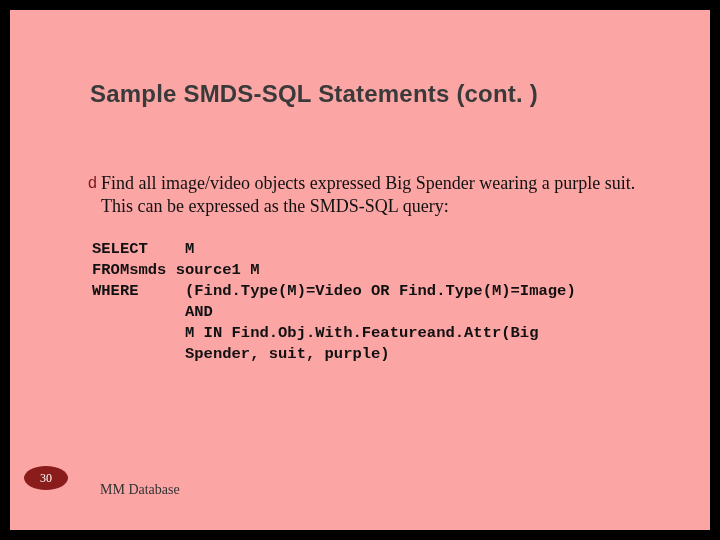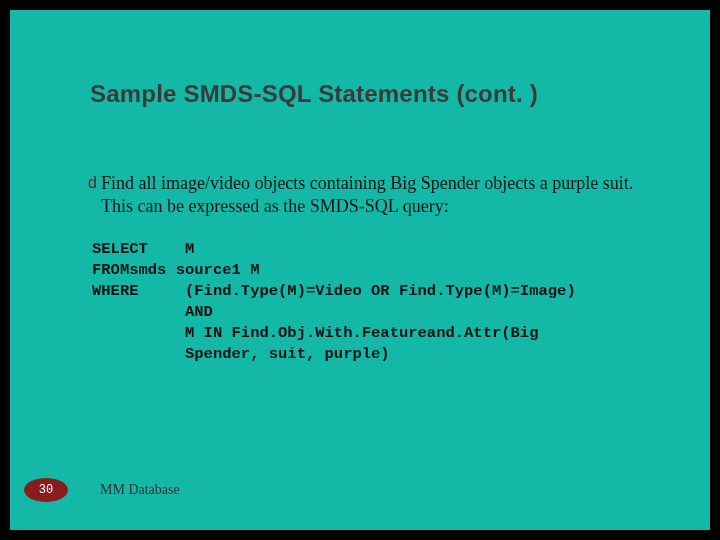--- a/index.html
+++ b/index.html
@@ -10,21 +10,21 @@
     background: #000;
     font-family: Arial, Helvetica, sans-serif;
     overflow: hidden;
   }
   .slide {
     position: absolute;
     left: 10px;
     top: 10px;
     width: 700px;
     height: 520px;
-    background: #14b8a6;
+    background: #fca5a5;
     box-sizing: border-box;
   }
   .title {
     position: absolute;
     left: 80px;
     top: 70px;
     font-size: 24px;
     font-weight: bold;
     color: #3a3a3a;
     letter-spacing: 0.2px;
@@ -67,31 +67,31 @@
   .footer {
     position: absolute;
     left: 0;
     bottom: 28px;
     width: 100%;
     height: 24px;
   }
   .page-badge {
     position: absolute;
     left: 14px;
-    bottom: 0;
+    bottom: 12px;
     width: 44px;
     height: 24px;
     border-radius: 50%;
     background: #8a1c1c;
     color: #fff;
     font-size: 12px;
     display: flex;
     align-items: center;
     justify-content: center;
-    font-family: Liberation Mono, monospace;
+    font-family: Liberation Serif, serif;
   }
   .footer-text {
     position: absolute;
     left: 56px;
     bottom: 4px;
     font-family: "Times New Roman", Times, serif;
     font-size: 14px;
     color: #333;
     margin-left: 34px;
   }
@@ -99,21 +99,21 @@
 </head>
 <body>
 
 <div class="slide">
 
   <div class="title">Sample SMDS-SQL Statements (cont. )</div>
 
   <div class="body">
     <div class="bullet">
       <span class="bullet-icon">d</span>
-      <span class="bullet-text">Find all image/video objects containing Big Spender objects a purple suit. This can be expressed as the SMDS-SQL query:</span>
+      <span class="bullet-text">Find all image/video objects expressed Big Spender wearing a purple suit. This can be expressed as the SMDS-SQL query:</span>
     </div>
     <div class="code">SELECT    M
 FROMsmds source1 M
 WHERE     (Find.Type(M)=Video OR Find.Type(M)=Image)
           AND
           M IN Find.Obj.With.Featureand.Attr(Big
           Spender, suit, purple)</div>
   </div>
 
   <div class="footer">

